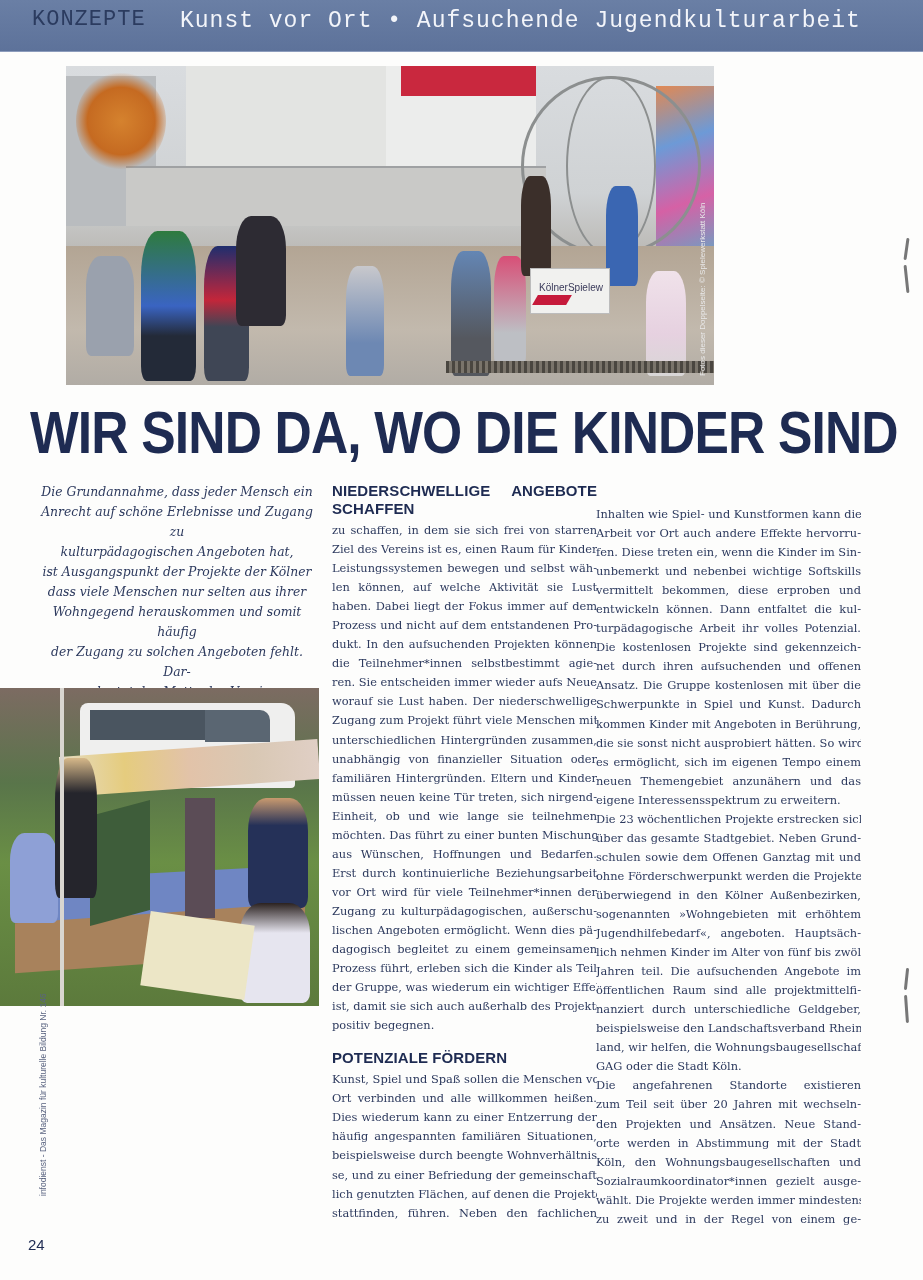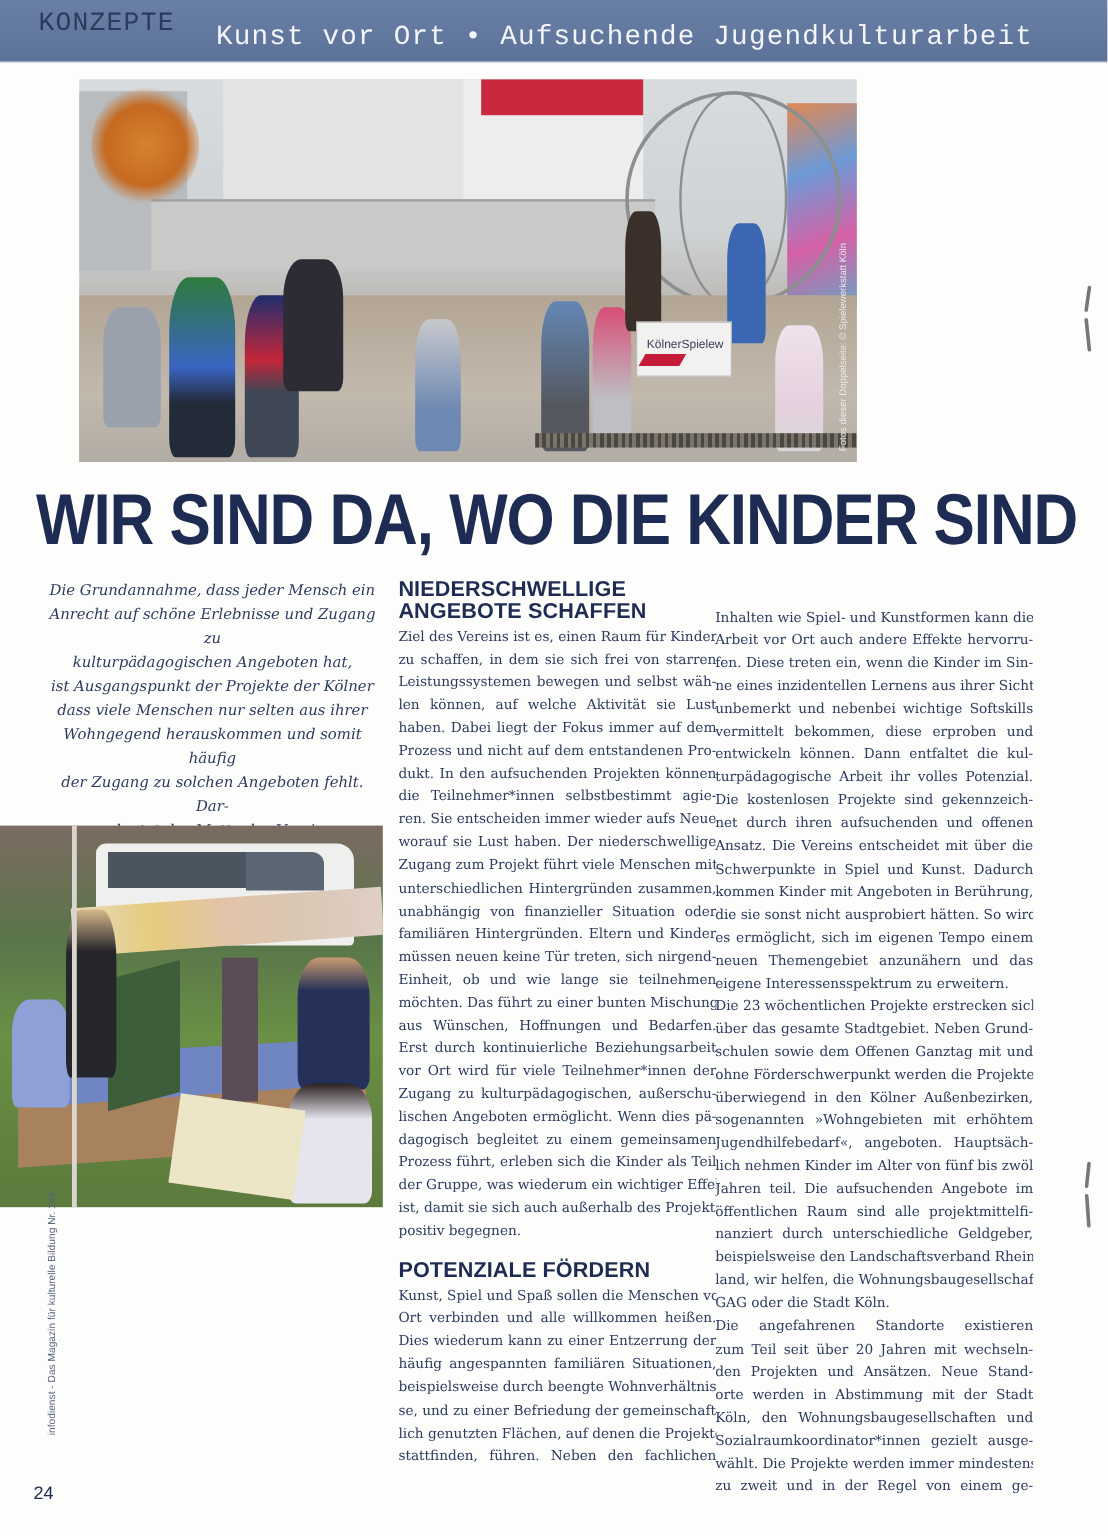--- a/index.html
+++ b/index.html
@@ -10,21 +10,21 @@
     position: absolute; left: 0; top: 0; width: 923px; height: 52px;
     background: linear-gradient(#6a7fa5, #5d729a);
     border-bottom: 1px solid #8c9cbc;
   }
   .header-kicker {
     position: absolute; left: 32px; top: 7px;
     font-family: "Liberation Mono", monospace; font-size: 22px; letter-spacing: 1px;
     color: #2b3b5f;
   }
   .header-title {
-    position: absolute; left: 180px; top: 18px;
+    position: absolute; left: 180px; top: 8px;
     font-family: "Liberation Mono", monospace; font-size: 23px; letter-spacing: 1px;
     color: #f3f5fa;
   }
 
   
   .photo-top {
     position: absolute; left: 66px; top: 66px; width: 648px; height: 319px;
     overflow: hidden;
     background: linear-gradient(180deg, #d9dcdf 0%, #cfd2d4 40%, #a9a39a 75%, #b8b0a6 100%);
   }
@@ -84,21 +84,21 @@
 
   
   .col {
     position:absolute; top:482px; width:265px;
     font-family:"DejaVu Serif", serif; font-size:11.4px; line-height:19.05px;
     color:#2d3a5e; text-align:justify; hyphens:manual;
   }
   .col-2 { left:332px; }
   .col-3 { left:596px; top:485px;margin-top:20px; }
   .section-head {
-    font-family:"Liberation Sans", sans-serif; font-weight:bold; font-size:18px;
+    font-family:"Liberation Sans", sans-serif; font-weight:bold; font-size:15px;
     color:#1e2b52; letter-spacing:0.1px; margin-bottom:3px; line-height:18px;
   }
   .col p { margin:0; }
   .col .sp { height:14px; }
   .ln { display:block; text-align:justify; text-align-last:justify; white-space:nowrap; overflow:hidden; }
   .ln.last { text-align-last:left; }
 
   .side-note {
     position:absolute; left:38px; top:1196px; transform:rotate(-90deg); transform-origin:0 0;
     font-family:"Liberation Sans", sans-serif; font-size:8.5px; color:#5a6480; white-space:nowrap;
@@ -170,22 +170,22 @@
   <div class="kid" style="left:55px;top:70px;width:42px;height:140px;background:linear-gradient(#d7b98a,#25252c 25%);"></div>
   <div class="kid" style="left:248px;top:110px;width:60px;height:110px;background:linear-gradient(#c99a6f,#253158 25%);"></div>
   <div class="kid" style="left:240px;top:215px;width:70px;height:100px;background:linear-gradient(#2b2220,#e6e5ef 30%);"></div>
   <div class="pl-paper"></div>
   <div class="pl-pole"></div>
 </div>
 
 <div class="col col-2">
   <div class="section-head">NIEDERSCHWELLIGE ANGEBOTE SCHAFFEN</div>
   <p>
+    <span class="ln">zu schaffen, in dem sie sich frei von starren</span>
     <span class="ln">Ziel des Vereins ist es, einen Raum für Kinder</span>
-    <span class="ln">zu schaffen, in dem sie sich frei von starren</span>
     <span class="ln">Leistungssystemen bewegen und selbst wäh-</span>
     <span class="ln">len können, auf welche Aktivität sie Lust</span>
     <span class="ln">haben. Dabei liegt der Fokus immer auf dem</span>
     <span class="ln">Prozess und nicht auf dem entstandenen Pro-</span>
     <span class="ln">dukt. In den aufsuchenden Projekten können</span>
     <span class="ln">die Teilnehmer*innen selbstbestimmt agie-</span>
     <span class="ln">ren. Sie entscheiden immer wieder aufs Neue,</span>
     <span class="ln">worauf sie Lust haben. Der niederschwellige</span>
     <span class="ln">Zugang zum Projekt führt viele Menschen mit</span>
     <span class="ln">unterschiedlichen Hintergründen zusammen,</span>
@@ -217,28 +217,27 @@
     <span class="ln">lich genutzten Flächen, auf denen die Projekte</span>
     <span class="ln">stattfinden, führen. Neben den fachlichen</span>
   </p>
 </div>
 
 <div class="col col-3">
   <p>
     <span class="ln">Inhalten wie Spiel- und Kunstformen kann die</span>
     <span class="ln">Arbeit vor Ort auch andere Effekte hervorru-</span>
     <span class="ln">fen. Diese treten ein, wenn die Kinder im Sin-</span>
-    <span class="ln">ne eines inzidentellen Lernens aus ihrer Sicht</span>
     <span class="ln">unbemerkt und nebenbei wichtige Softskills</span>
     <span class="ln">vermittelt bekommen, diese erproben und</span>
     <span class="ln">entwickeln können. Dann entfaltet die kul-</span>
     <span class="ln">turpädagogische Arbeit ihr volles Potenzial.</span>
     <span class="ln">Die kostenlosen Projekte sind gekennzeich-</span>
     <span class="ln">net durch ihren aufsuchenden und offenen</span>
-    <span class="ln">Ansatz. Die Vereins entscheidet mit über die</span>
+    <span class="ln">Ansatz. Die Gruppe kostenlosen mit über die</span>
     <span class="ln">Schwerpunkte in Spiel und Kunst. Dadurch</span>
     <span class="ln">kommen Kinder mit Angeboten in Berührung,</span>
     <span class="ln">die sie sonst nicht ausprobiert hätten. So wird</span>
     <span class="ln">es ermöglicht, sich im eigenen Tempo einem</span>
     <span class="ln">neuen Themengebiet anzunähern und das</span>
     <span class="ln last">eigene Interessensspektrum zu erweitern.</span>
   </p>
   <p>
     <span class="ln">Die 23 wöchentlichen Projekte erstrecken sich</span>
     <span class="ln">über das gesamte Stadtgebiet. Neben Grund-</span>

